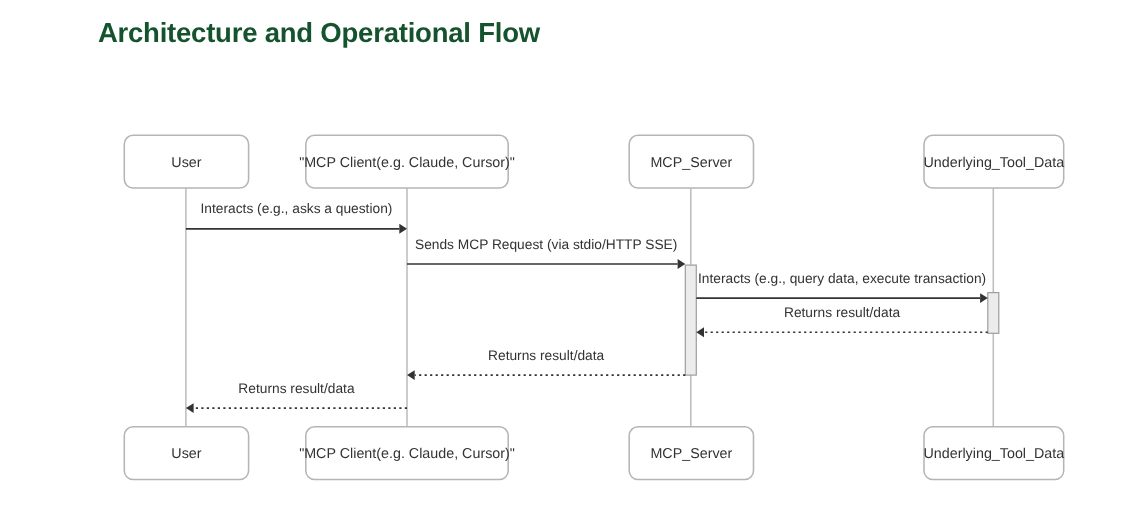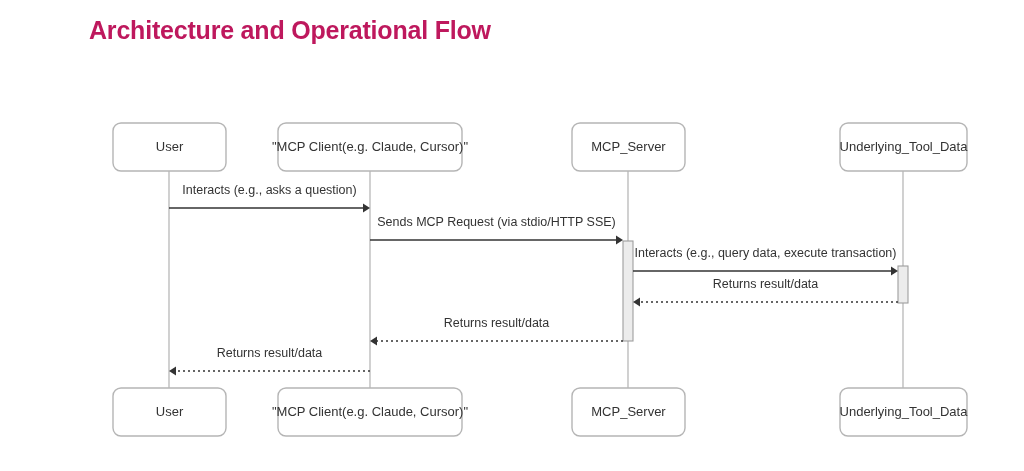--- a/index.html
+++ b/index.html
@@ -14,21 +14,21 @@
     overflow: hidden;
     font-family: "Liberation Sans", sans-serif;
     -webkit-font-smoothing: antialiased;
   }
   #page-title {
     position: absolute;
     left: 89px;
     top: 16px;
     font-size: 25px;
     font-weight: bold;
-    color: #be185d;
+    color: #14532d;
     letter-spacing: -0.2px;
     white-space: nowrap;
     text-align: center;
   }
   #diagram-canvas {
     position: absolute;
     left: 0;
     top: 0;
     width: 1024px;
     height: 471px;

